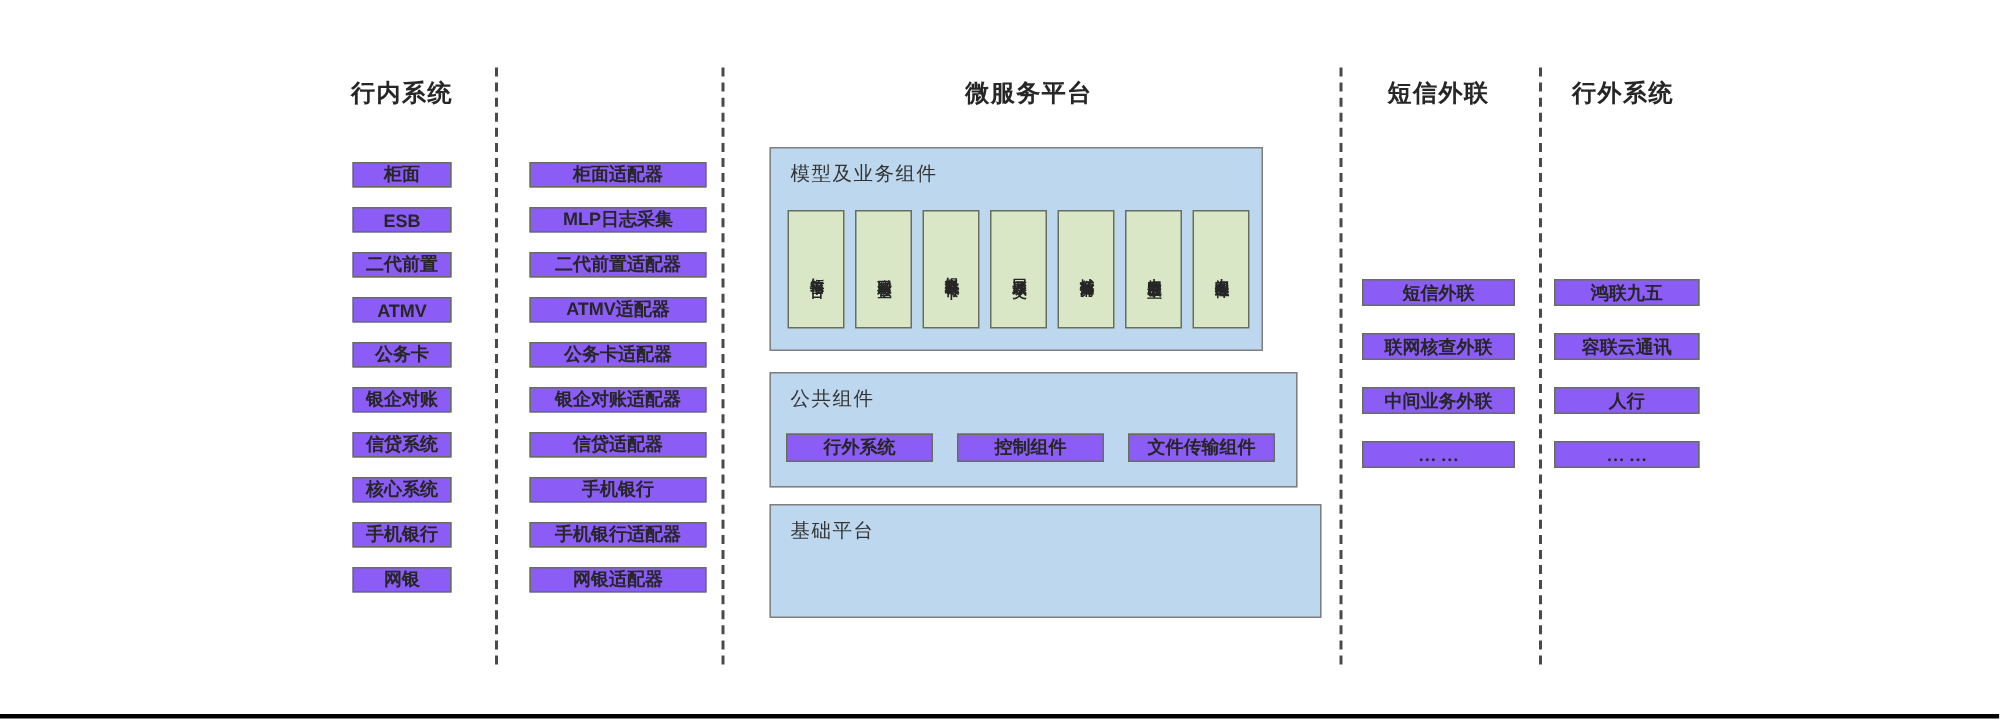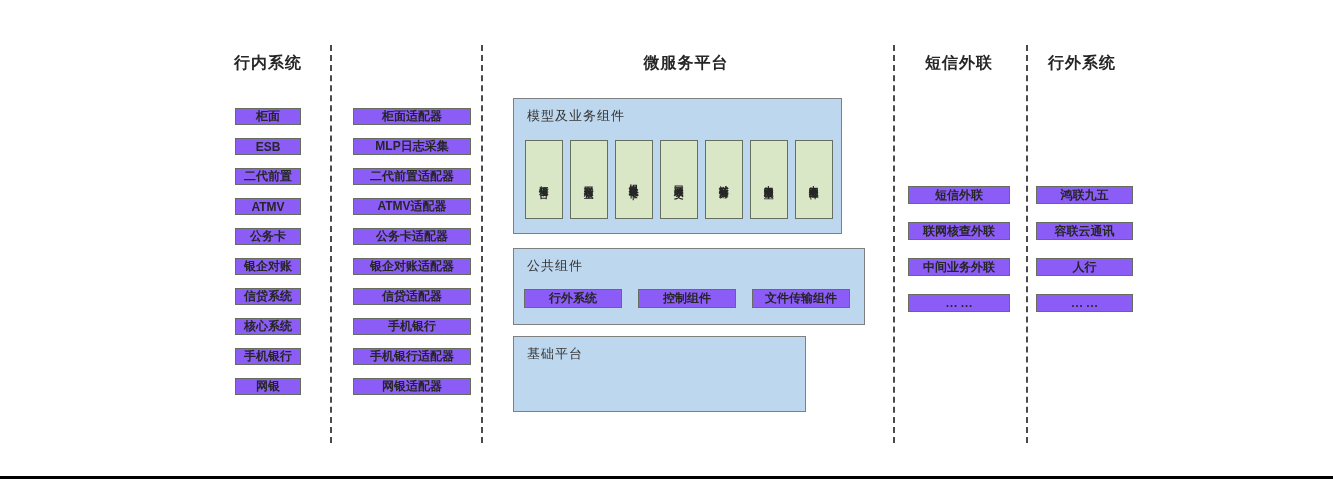--- a/index.html
+++ b/index.html
@@ -109,21 +109,21 @@
   <div class="bluebox" style="left:513px;top:248px;width:352px;height:77px">
     <div class="group-label">公共组件</div>
     <div class="hrow" style="top:40px">
 
     <div class="gbox">行外系统</div>
         <div class="gbox">控制组件</div>
         <div class="gbox">文件传输组件</div>
       </div>
   </div>
 
-  <div class="bluebox" style="left:513px;top:336px;width:293px;height:76px">
+  <div class="bluebox" style="left:513px;top:336px;width:368px;height:76px">
     <div class="group-label">基础平台</div>
   </div>
 
   <div class="box-col col-right" style="left:908px;top:186px;width:102px">
 
   <div class="gbox">短信外联</div>
       <div class="gbox">联网核查外联</div>
       <div class="gbox">中间业务外联</div>
       <div class="gbox">… …</div>
     </div>

